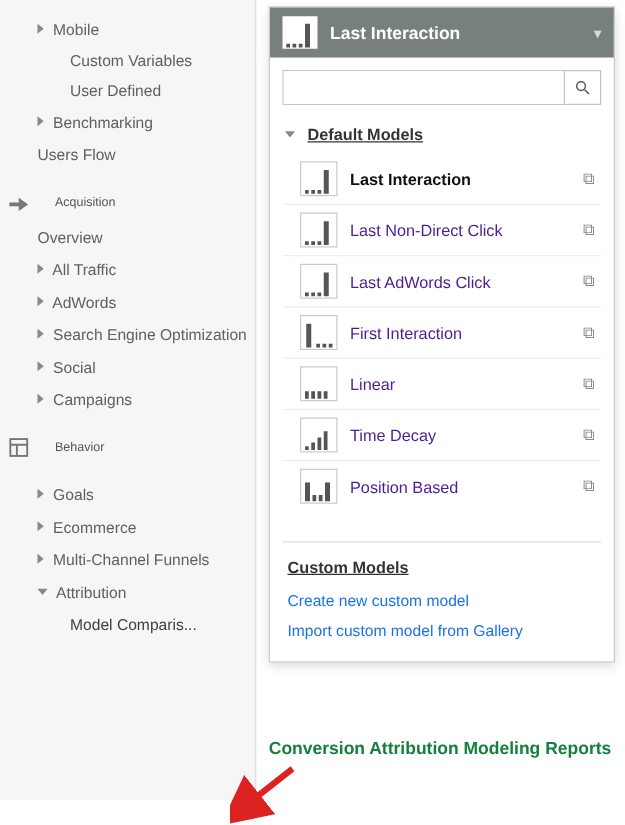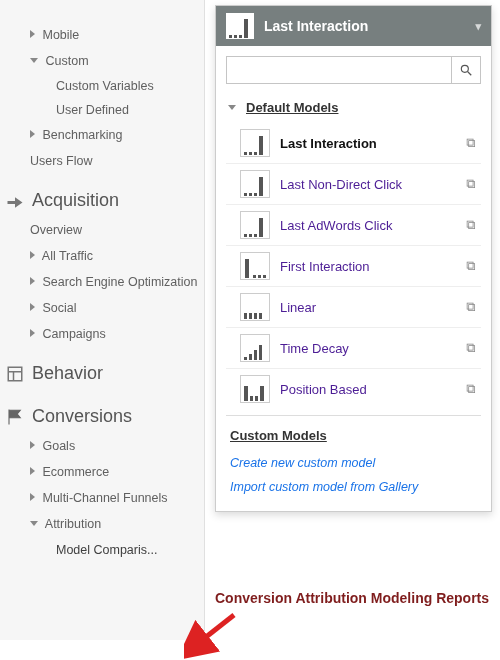--- a/index.html
+++ b/index.html
@@ -18,31 +18,31 @@
   
   .sidebar {
     position: absolute;
     left: 0;
     top: 0;
     width: 205px;
     height: 640px;
     background: #f6f6f6;
     border-right: 1px solid #e0e0e0;
     box-sizing: border-box;
-    padding-top: 22px;
+    padding-top: 11px;
   }
 
   .sec { margin-top: 10px; }
   .sec-head {
     display: flex;
     align-items: center;
-    gap: 8px;
+    gap: 20px;
     padding: 6px 8px 6px 6px;
     color: #555;
-    font-size: 18px;
+    font-size: 10px;
     cursor: pointer;
   }
   .sec-head svg { flex: 0 0 18px; }
   .sec-head span[data-bind] { flex: 1; }
 
   .item {
     padding: 5px 0 5px 38px;
     color: #606060;
     cursor: pointer;
     line-height: 16px;
@@ -156,79 +156,78 @@
   .model-row .copy { color:#888; width:16px; text-align:center; }
   .model-row .micon {
     width:28px;height:26px;
     border:1px solid #ccc;
     background:#fff;
     display:flex;align-items:flex-end;justify-content:center;
   }
 
   .custom-section {
     border-top:1px solid #ddd;
-    margin-top:6px;
+    margin-top:24px;
     padding-top:8px;
   }
   .linklike {
     color:#1a73e8;
-    font-style:italic;
     font-size:12.5px;
     padding:5px 4px;
     cursor:pointer;
   }
 
   
   .annot {
     position:absolute;
     left:215px;
     top:590px;
-    color:#7f1d1d;
+    color:#15803d;
     font-weight:bold;
     font-size:14px;
   }
   .arrow {
     position:absolute;
     left:184px;
     top:610px;
     pointer-events:none;
   }
 </style>
 </head>
 <body>
 
 <div class="sidebar">
 
   <div class="item toggle">
     <span class="caret"></span>
     <span data-bind="sidebar.audience_children.mobile">Mobile</span>
-  </div>
-  <div class="item toggle">
-    <span class="caret open"></span>
-    <span data-bind="sidebar.audience_children.custom">Custom</span>
   </div>
   <div class="subitem" data-bind="sidebar.audience_children.custom_vars">Custom Variables</div>
   <div class="subitem" data-bind="sidebar.audience_children.user_defined">User Defined</div>
   <div class="item toggle">
     <span class="caret"></span>
     <span data-bind="sidebar.audience_children.benchmarking">Benchmarking</span>
   </div>
   <div class="item" style="padding-left:30px" data-bind="sidebar.audience_children.users_flow">Users Flow</div>
 
   <div class="sec">
     <div class="sec-head">
       <svg width="18" height="18" viewBox="0 0 24 24">
         <path d="M2 12 L12 12 L12 7 L22 14 L12 21 L12 16 L2 16 Z" fill="#777"></path>
       </svg>
       <span data-bind="sidebar.acquisition.label">Acquisition</span>
     </div>
     <div class="item" style="padding-left:30px" data-bind="sidebar.acquisition.overview">Overview</div>
     <div class="item toggle">
       <span class="caret"></span>
       <span data-bind="sidebar.acquisition.all_traffic">All Traffic</span>
+    </div>
+    <div class="item toggle">
+      <span class="caret"></span>
+      <span data-bind="sidebar.acquisition.adwords">AdWords</span>
     </div>
     <div class="item toggle">
       <span class="caret"></span>
       <span data-bind="sidebar.acquisition.seo">Search Engine Optimization</span>
     </div>
     <div class="item toggle">
       <span class="caret"></span>
       <span data-bind="sidebar.acquisition.social">Social</span>
     </div>
     <div class="item toggle">
@@ -242,26 +241,20 @@
       <svg width="18" height="18" viewBox="0 0 24 24">
         <rect x="3" y="3" width="18" height="18" fill="none" stroke="#777" stroke-width="2"></rect>
         <line x1="3" y1="9" x2="21" y2="9" stroke="#777" stroke-width="2"></line>
         <line x1="10" y1="9" x2="10" y2="21" stroke="#777" stroke-width="2"></line>
       </svg>
       <span data-bind="sidebar.behavior.label">Behavior</span>
     </div>
   </div>
 
   <div class="sec">
-    <div class="sec-head">
-      <svg width="18" height="18" viewBox="0 0 24 24">
-        <path d="M4 2 V22 M4 3 H19 L15 8 L19 13 H4" fill="#666" stroke="#666" stroke-width="1.5"></path>
-      </svg>
-      <span data-bind="sidebar.conversions.label">Conversions</span>
-    </div>
     <div class="item toggle">
       <span class="caret"></span>
       <span data-bind="sidebar.conversions.goals">Goals</span>
     </div>
     <div class="item toggle">
       <span class="caret"></span>
       <span data-bind="sidebar.conversions.ecommerce">Ecommerce</span>
     </div>
     <div class="item toggle">
       <span class="caret"></span>

